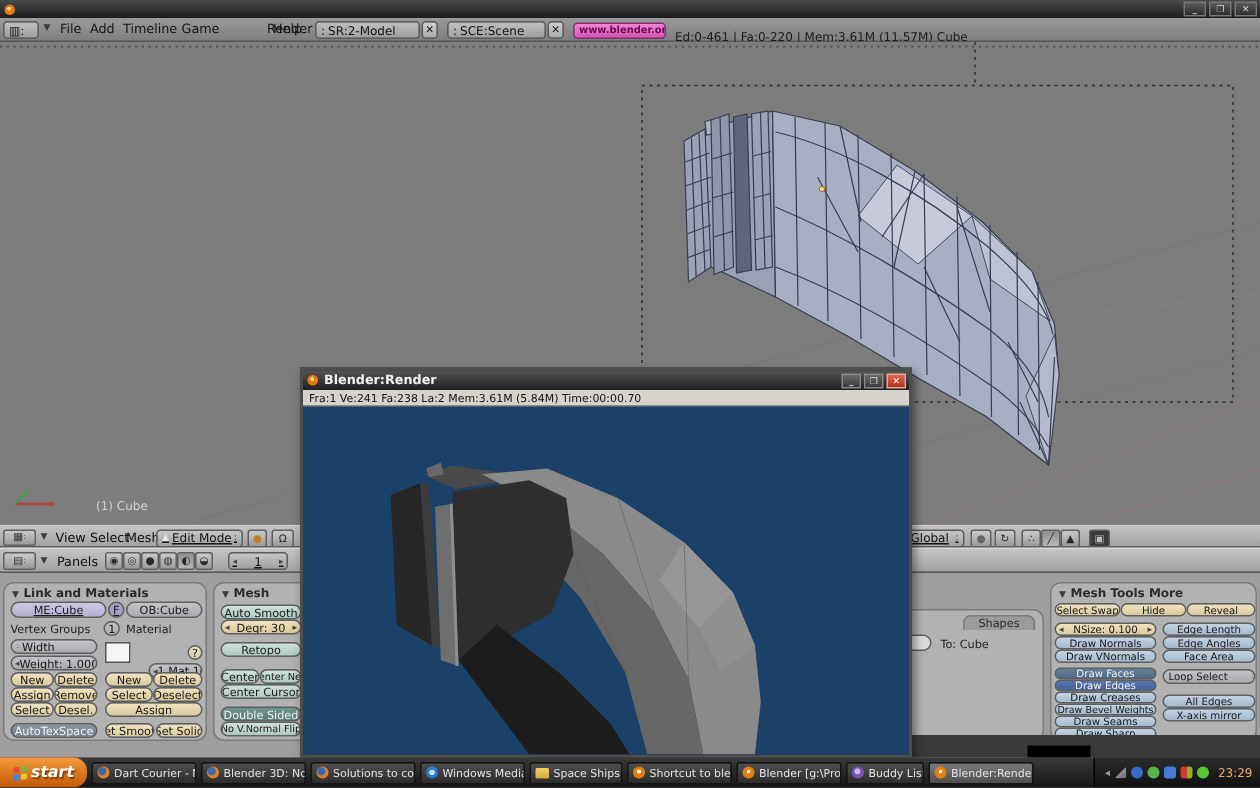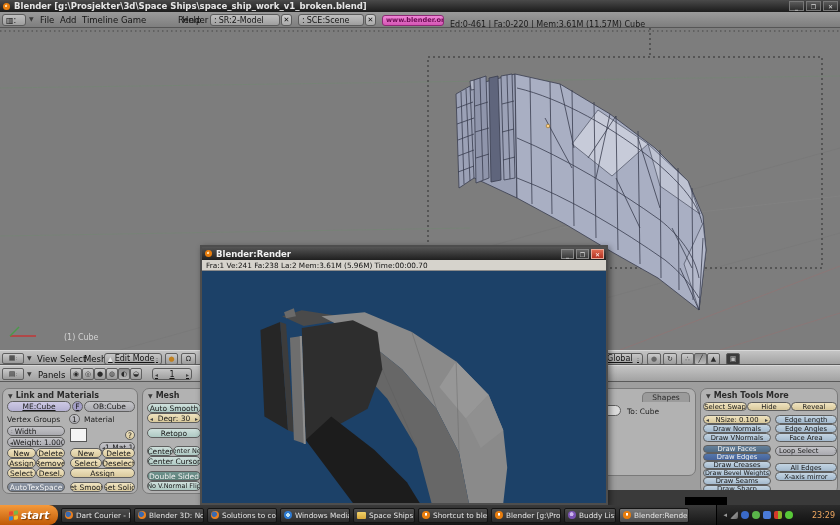--- a/index.html
+++ b/index.html
@@ -98,31 +98,30 @@
   .task.active{background:linear-gradient(#7a7a7a,#4e4e4e);}
   .ticon{width:8px;height:8px;border-radius:50%;margin-right:3px;flex:none;}
   .ff{background:radial-gradient(circle at 40% 40%,#3a6ab0 0 35%,#e88020 45% 100%);}
   .wmp{background:radial-gradient(circle at 50% 50%,#bde2f5 0 30%,#2d7ad2 35% 100%);}
   .foldr{width:9px;height:7px;background:linear-gradient(#f2d26a,#d8a83a);border-radius:1px;}
   .blic{background:radial-gradient(circle at 50% 42%,#fff 0 18%,#e87d0d 24% 100%);}
   .buddy{background:radial-gradient(circle at 45% 40%,#cdb6ee 0 25%,#7a52b4 35% 100%);}
   .tray{margin-left:auto;height:20px;display:flex;align-items:center;gap:3px;background:linear-gradient(#2c2c2c,#101010);
     padding:0 5px 0 6px;border-left:1px solid #000;}
   .trico{width:8px;height:8px;border-radius:2px;flex:none;}
-  .clock{color:#f0a860;font-size:8px;margin-left:16px;text-align:right;}
+  .clock{color:#f0a860;font-size:8px;margin-left:3px;text-align:right;}
   .chev{color:#9a9a9a;font-size:7px;}
 </style>
 </head>
 <body>
 
 <div class="screen">
 
   <div class="abs titlebar">
     <span class="blogo"></span>
-    <span class="nowrap">Blender [g:\Prosjekter\3d\Space Ships\space_ship_work_v1_broken.blend]</span>
     <span class="wbtns">
       <span class="wbtn">_</span>
       <span class="wbtn">❐</span>
       <span class="wbtn">✕</span>
     </span>
   </div>
 
   <div class="abs menubar">
     <span class="wgt" style="left:2px;top:2px;width:24px;height:12px;">
         <span>▥</span>
@@ -301,21 +300,21 @@
           <span style="font-size:6px;color:#444;">▸</span>
         </span>
       <span class="b teal" style="left:4px;top:39px;width:54px;height:10px;">Retopo</span>
       <span class="b teal" style="left:4px;top:57px;width:26px;height:10px;">Center</span>
       <span class="b teal" style="left:30px;top:57px;width:28px;height:10px;font-size:6.5px;">Center New</span>
       <span class="b teal" style="left:4px;top:67px;width:54px;height:10px;">Center Cursor</span>
       <span class="b darkt" style="left:4px;top:82px;width:54px;height:10px;">Double Sided</span>
       <span class="b teal" style="left:4px;top:92px;width:54px;height:10px;font-size:6.5px;">No V.Normal Flip</span>
     </div>
 
-    <div class="panel" style="left:556px;top:6px;width:140px;height:88px;">
+    <div class="panel" style="left:556px;top:24px;width:140px;height:88px;">
       <span style="position:absolute;left:85px;top:3px;width:48px;height:10px;background:#9b9b9b;border:1px solid #7a7a7a;border-bottom:none;border-radius:5px 5px 0 0;font-size:7.5px;color:#2b2b2b;display:flex;align-items:center;justify-content:center;box-sizing:border-box;">Shapes</span>
       <span class="b fieldg" style="left:36px;top:16px;width:28px;height:11px;background:#dcdcdc;"></span>
       <span class="plabel" style="left:70px;top:18px;">To: Cube</span>
     </div>
 
     <div class="panel" style="left:700px;top:6px;width:138px;height:106px;">
       <span class="ptitle"><span class="tri">▼</span><span>Mesh Tools More</span></span>
       <span class="b wheat" style="left:2px;top:13px;width:44px;height:9px;font-size:6.8px;">Select Swap</span>
       <span class="b wheat" style="left:46px;top:13px;width:44px;height:9px;font-size:6.8px;">Hide</span>
       <span class="b wheat" style="left:90px;top:13px;width:46px;height:9px;font-size:6.8px;">Reveal</span>
@@ -350,21 +349,21 @@
   <div class="abs rwin">
     <div class="rtitle">
       <span class="blogo"></span>
       <span>Blender:Render</span>
       <span class="rbtns">
         <span class="rbtn">_</span>
         <span class="rbtn">❐</span>
         <span class="rbtn rclose">✕</span>
       </span>
     </div>
-    <div class="rstats">Fra:1 Ve:241 Fa:238 La:2 Mem:3.61M (5.96M) Time:00:00.70</div>
+    <div class="rstats">Fra:1 Ve:241 Fa:238 La:2 Mem:3.61M (5.84M) Time:00:00.70</div>
     <div class="rcontent">
       <svg width="404" height="232" viewBox="0 0 404 236">
 
         <polygon points="78,46 98,40 150,48 100,56" fill="#4a4a4a"></polygon>
         <polygon points="80,42 90,38 92,46 82,48" fill="#6a6a6a"></polygon>
 
         <polygon points="118,46 162,42 210,62 255,92 288,126 303,162 307,200 303,236 268,236 258,185 235,140 200,100 160,68" fill="#8a8a8a"></polygon>
         <polygon points="255,92 288,126 265,150 238,118" fill="#979797"></polygon>
         <polygon points="288,126 303,162 280,180 265,150" fill="#909090"></polygon>
 

